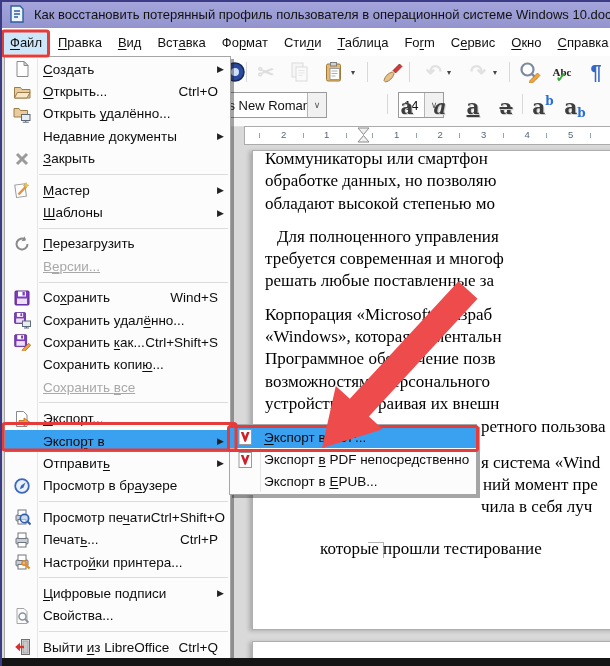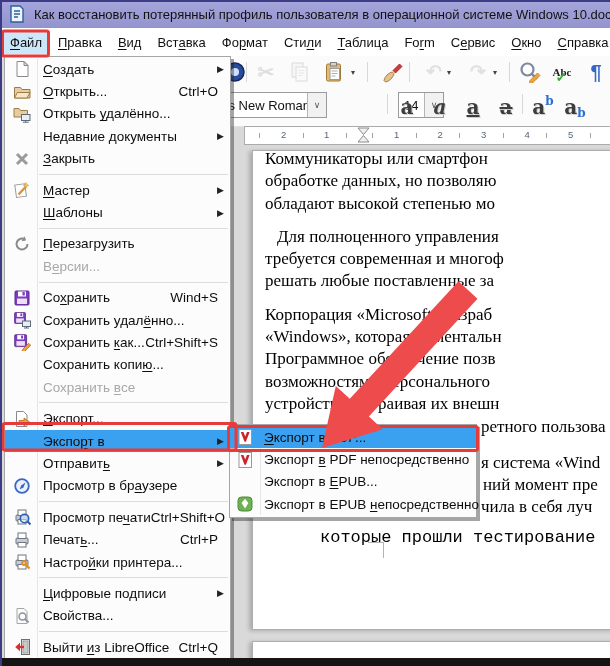--- a/index.html
+++ b/index.html
@@ -54,21 +54,21 @@
            box-shadow:3px 3px 0 rgba(30,30,30,.40);z-index:11;padding:1px 0;}
   .submenu::before{content:"";position:absolute;left:30px;top:2px;bottom:2px;width:1px;background:#e6e6e6;}
   .mi{height:22.4px;display:flex;align-items:center;font-size:13.5px;color:#0d0d0d;position:relative;}
   .mi .mico{width:25px;margin-left:4px;display:flex;align-items:center;justify-content:center;flex:0 0 auto;}
   .mi .mlabel{margin-left:9px;white-space:nowrap;}
   .submenu .mi .mico{width:22px;}
   .submenu .mi .mlabel{margin-left:8px;}
   .mi .msc{margin-left:auto;padding-right:12px;white-space:nowrap;}
   .mi .marr{position:absolute;right:6px;font-size:9px;color:#222;}
   .mi.hl{background:#3aa0f0;}
-  .mi.disab{color:#a8a8a8;}
+  .mi.disab{color:#a8a8a8;text-decoration:underline;}
   .msep{height:9px;position:relative;}
   .msep::after{content:"";position:absolute;left:34px;right:2px;top:4px;border-top:1px solid #dcdcdc;}
   
   .overlay{position:absolute;left:0;top:0;z-index:70;pointer-events:none;}
   .spellwrap{position:relative;font-weight:bold;font-size:11px;color:#222;line-height:10px;}
   .spellwrap .chk{position:absolute;left:3px;top:6px;color:#35ad35;font-size:14px;}
   .glyphbtn{font-size:19px;color:#c3c3c3;font-weight:bold;line-height:20px;}
 </style>
 </head>
 <body>
@@ -221,21 +221,21 @@
     <span class="dline" style="left: 36px; top: 126px;">решать любые поставленные за</span>
     <span class="dline" style="left: 36px; top: 160px;">Корпорация «Microsoft» разраб</span>
     <span class="dline" style="left: 36px; top: 182px;">«Windows», которая моментальн</span>
     <span class="dline" style="left: 36px; top: 204px;">Программное обеспечение позв</span>
     <span class="dline" style="left: 36px; top: 227px;">возможностями персонального</span>
     <span class="dline" style="left: 36px; top: 249px;">устройств, настраивая их внешн</span>
     <span class="dline" style="left: 252px; top: 308px;">я система «Wind</span>
     <span class="dline" style="left: 252px; top: 272px;">ретного пользова</span>
     <span class="dline" style="left: 254px; top: 330px;">ний момент пре</span>
     <span class="dline" style="left: 252px; top: 352px;">чила в себя луч</span>
-    <span class="dline" style="left: 91px; top: 383px; font-family: Liberation Mono, monospace;">которые прошли тестирование</span>
+    <span class="dline" style="left: 91px; top: 394px;">которые прошли тестирование</span>
   </div>
 
 <div class="menupanel" id="filemenu">
     <div class="mi">
       <span class="mico">
         <svg width="18" height="18" viewBox="0 0 18 18">
           <path d="M4 1.5h7l4 4V16.5H4z" fill="#fff" stroke="#8a8a8a"></path>
           <path d="M11 1.5l4 4h-4z" fill="#dcdcdc" stroke="#8a8a8a"></path>
         </svg>
       </span>
@@ -469,29 +469,20 @@
           <rect x="3" y="1.5" width="12.5" height="15" fill="#fff" stroke="#9a9a9a"></rect>
           <path d="M4.8 4h2.6l1.8 4.6L11 4h2.6l-3.7 9.8H8.5z" fill="#cc2229"></path>
         </svg>
       </span>
       <span class="mlabel">Экспорт <u>в</u> PDF непосредственно</span>
     </div>
     <div class="mi">
       <span class="mico"></span>
       <span class="mlabel">Экспорт в <u>E</u>PUB...</span>
     </div>
-    <div class="mi">
-      <span class="mico">
-        <svg width="18" height="18" viewBox="0 0 18 18">
-          <rect x="2" y="2" width="14" height="14" rx="3.5" fill="#6fb254" stroke="#4c8a39"></rect>
-          <path d="M9 3.8l3.4 4.2L9 13.4 5.6 8z" fill="#fff"></path>
-        </svg>
-      </span>
-      <span class="mlabel">Экспорт в EPUB <u>н</u>епосредственно</span>
-    </div>
   </div>
 
 <div class="blackstrip"></div>
 
 <svg class="overlay" id="overlay" width="610" height="666">
     <rect x="2.5" y="31" width="46" height="25" rx="2" fill="none" stroke="#e63b3b" stroke-width="3"></rect>
     <rect x="3" y="423.5" width="233" height="26.5" rx="2" fill="none" stroke="#e63b3b" stroke-width="3"></rect>
     <rect x="228.5" y="426.5" width="249" height="24" rx="2" fill="none" stroke="#e63b3b" stroke-width="3"></rect>
     <polygon points="458.5,281.2 477.5,298.8 368.9,416.4 382.8,429.3 322.0,448.0 335.8,385.9 349.8,398.8" fill="#ee4b4d"></polygon>
   </svg>

